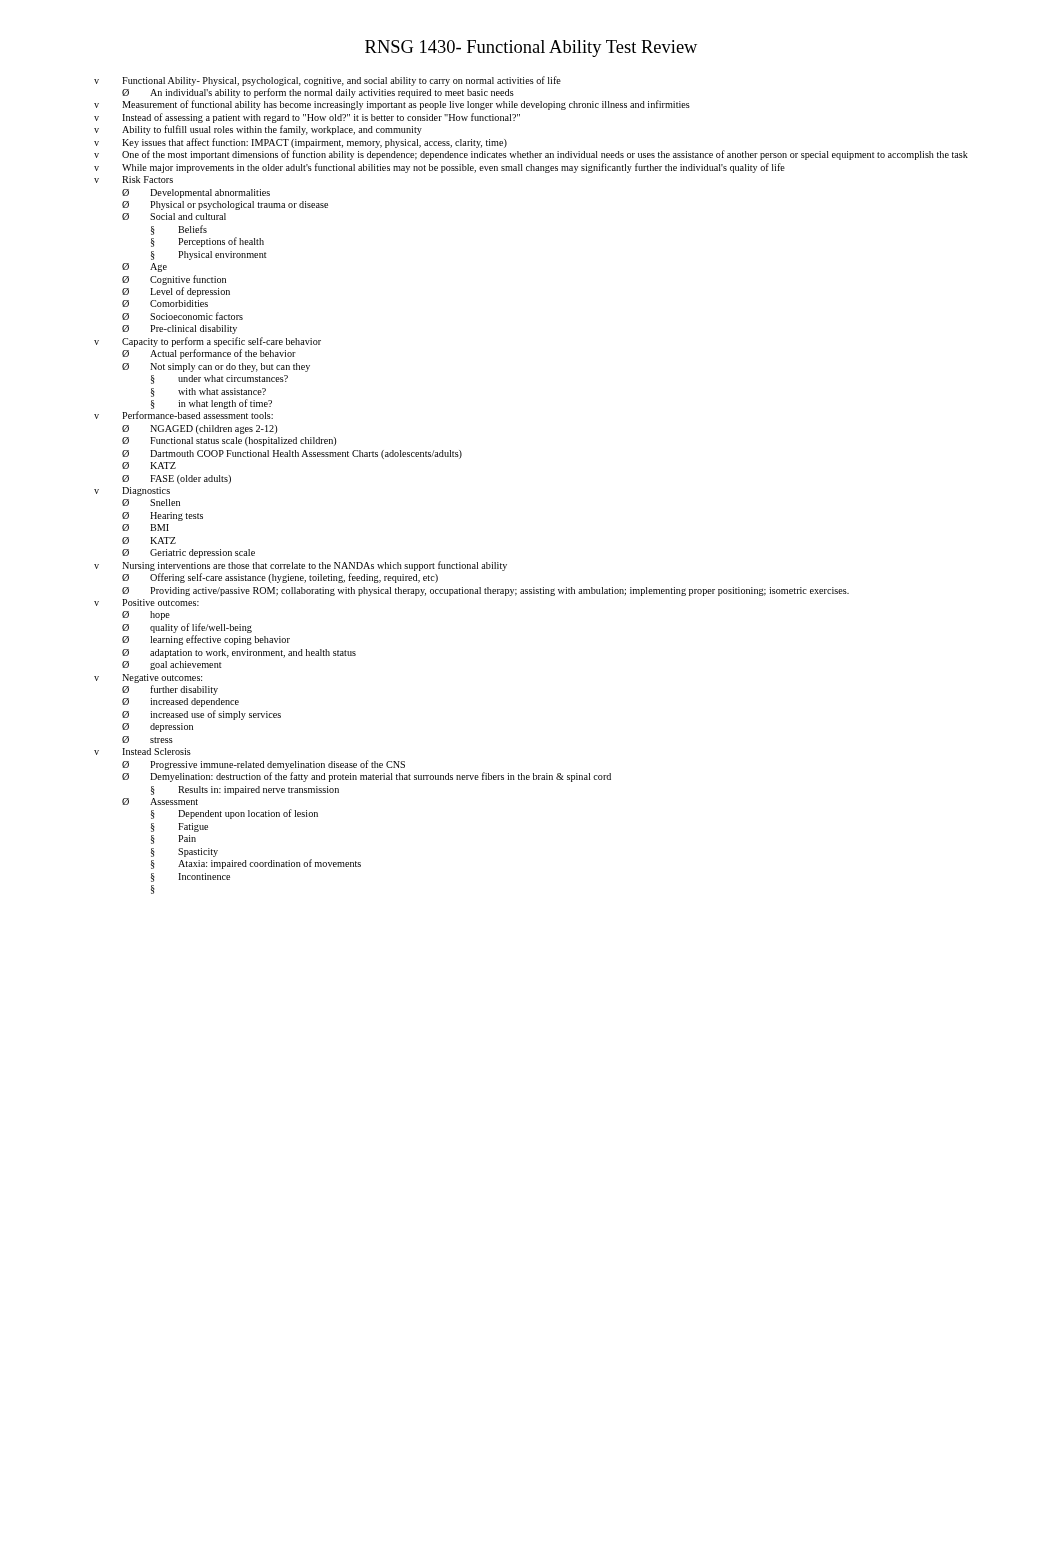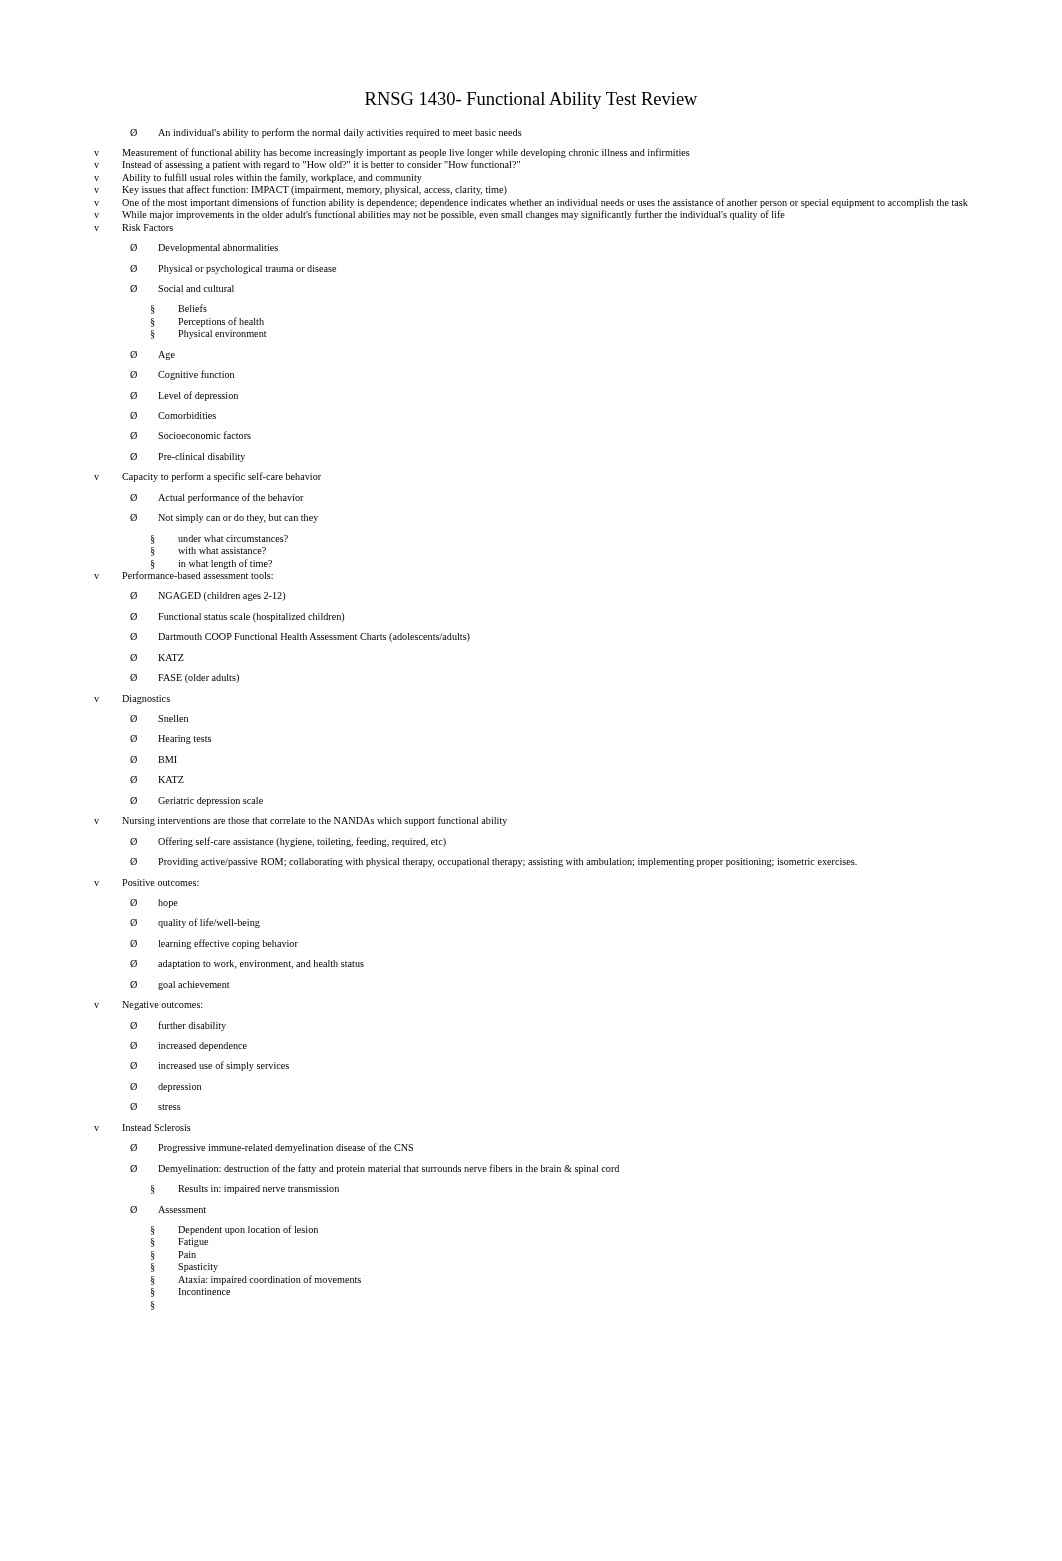--- a/index.html
+++ b/index.html
@@ -9,21 +9,21 @@
     background: #ffffff;
     font-family: "Times New Roman", Times, serif;
     color: #000;
     font-size: 10.2px;
     line-height: 1.22;
   }
   .page {
     width: 1062px;
     height: 1561px;
     box-sizing: border-box;
-    padding: 88px 94px 0 94px;
+    padding: 36px 94px 0 94px;
   }
   h1.title {
     text-align: center;
     font-size: 18.5px;
     font-weight: 400;
     margin: 0 0 16px 0;
     font-family: "Times New Roman", Times, serif;
   }
   ul {
     margin: 0;
@@ -32,38 +32,41 @@
   }
   .lvl0 > li {
     padding-left: 28px;
     text-indent: -28px;
     margin: 0;
   }
   .lvl0 > li > .bullet { display:inline-block; width: 28px; text-indent:0; }
   .lvl1 > li {
     padding-left: 56px;
     text-indent: -28px;
-    margin: 8px;
+    margin: 0;
   }
   .lvl1 > li > .bullet { display:inline-block; width: 28px; text-indent:0; }
   .lvl2 > li {
     padding-left: 84px;
     text-indent: -28px;
     margin: 0;
   }
   .lvl2 > li > .bullet { display:inline-block; width: 28px; text-indent:0; }
   .text { text-indent: 0; }
 </style>
 </head>
 <body>
 <div class="page">
 
 <h1 class="title">RNSG 1430- Functional Ability Test Review</h1>
 
 <div id="outline-root">
+      <ul class="lvl0">
+        <li><span class="bullet">v</span><span class="text">Functional Ability- Physical, psychological, cognitive, and social ability to carry on normal activities of life</span></li>
+      </ul>
       <ul class="lvl1">
         <li><span class="bullet">Ø</span><span class="text">An individual's ability to perform the normal daily activities required to meet basic needs</span></li>
       </ul>
       <ul class="lvl0">
         <li><span class="bullet">v</span><span class="text">Measurement of functional ability has become increasingly important as people live longer while developing chronic illness and infirmities</span></li>
       </ul>
       <ul class="lvl0">
         <li><span class="bullet">v</span><span class="text">Instead of assessing a patient with regard to "How old?" it is better to consider "How functional?"</span></li>
       </ul>
       <ul class="lvl0">

